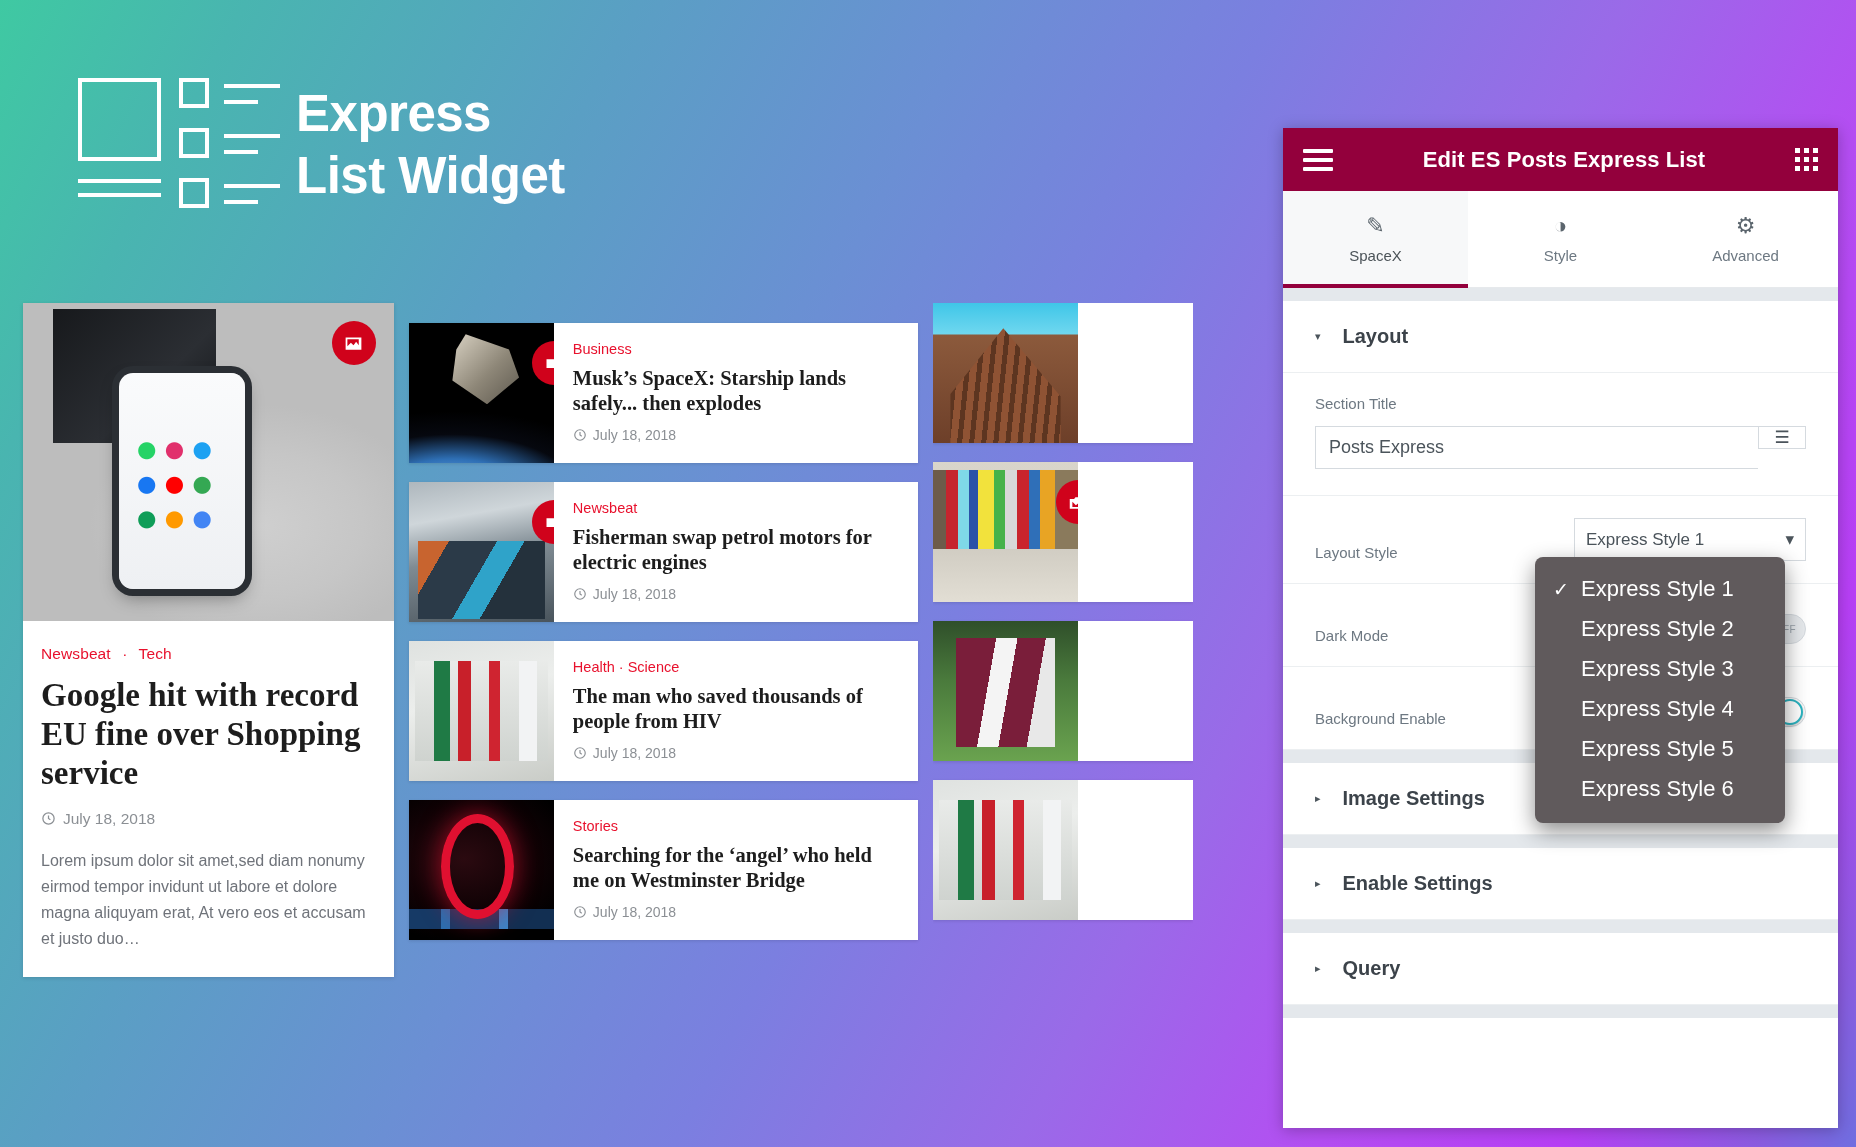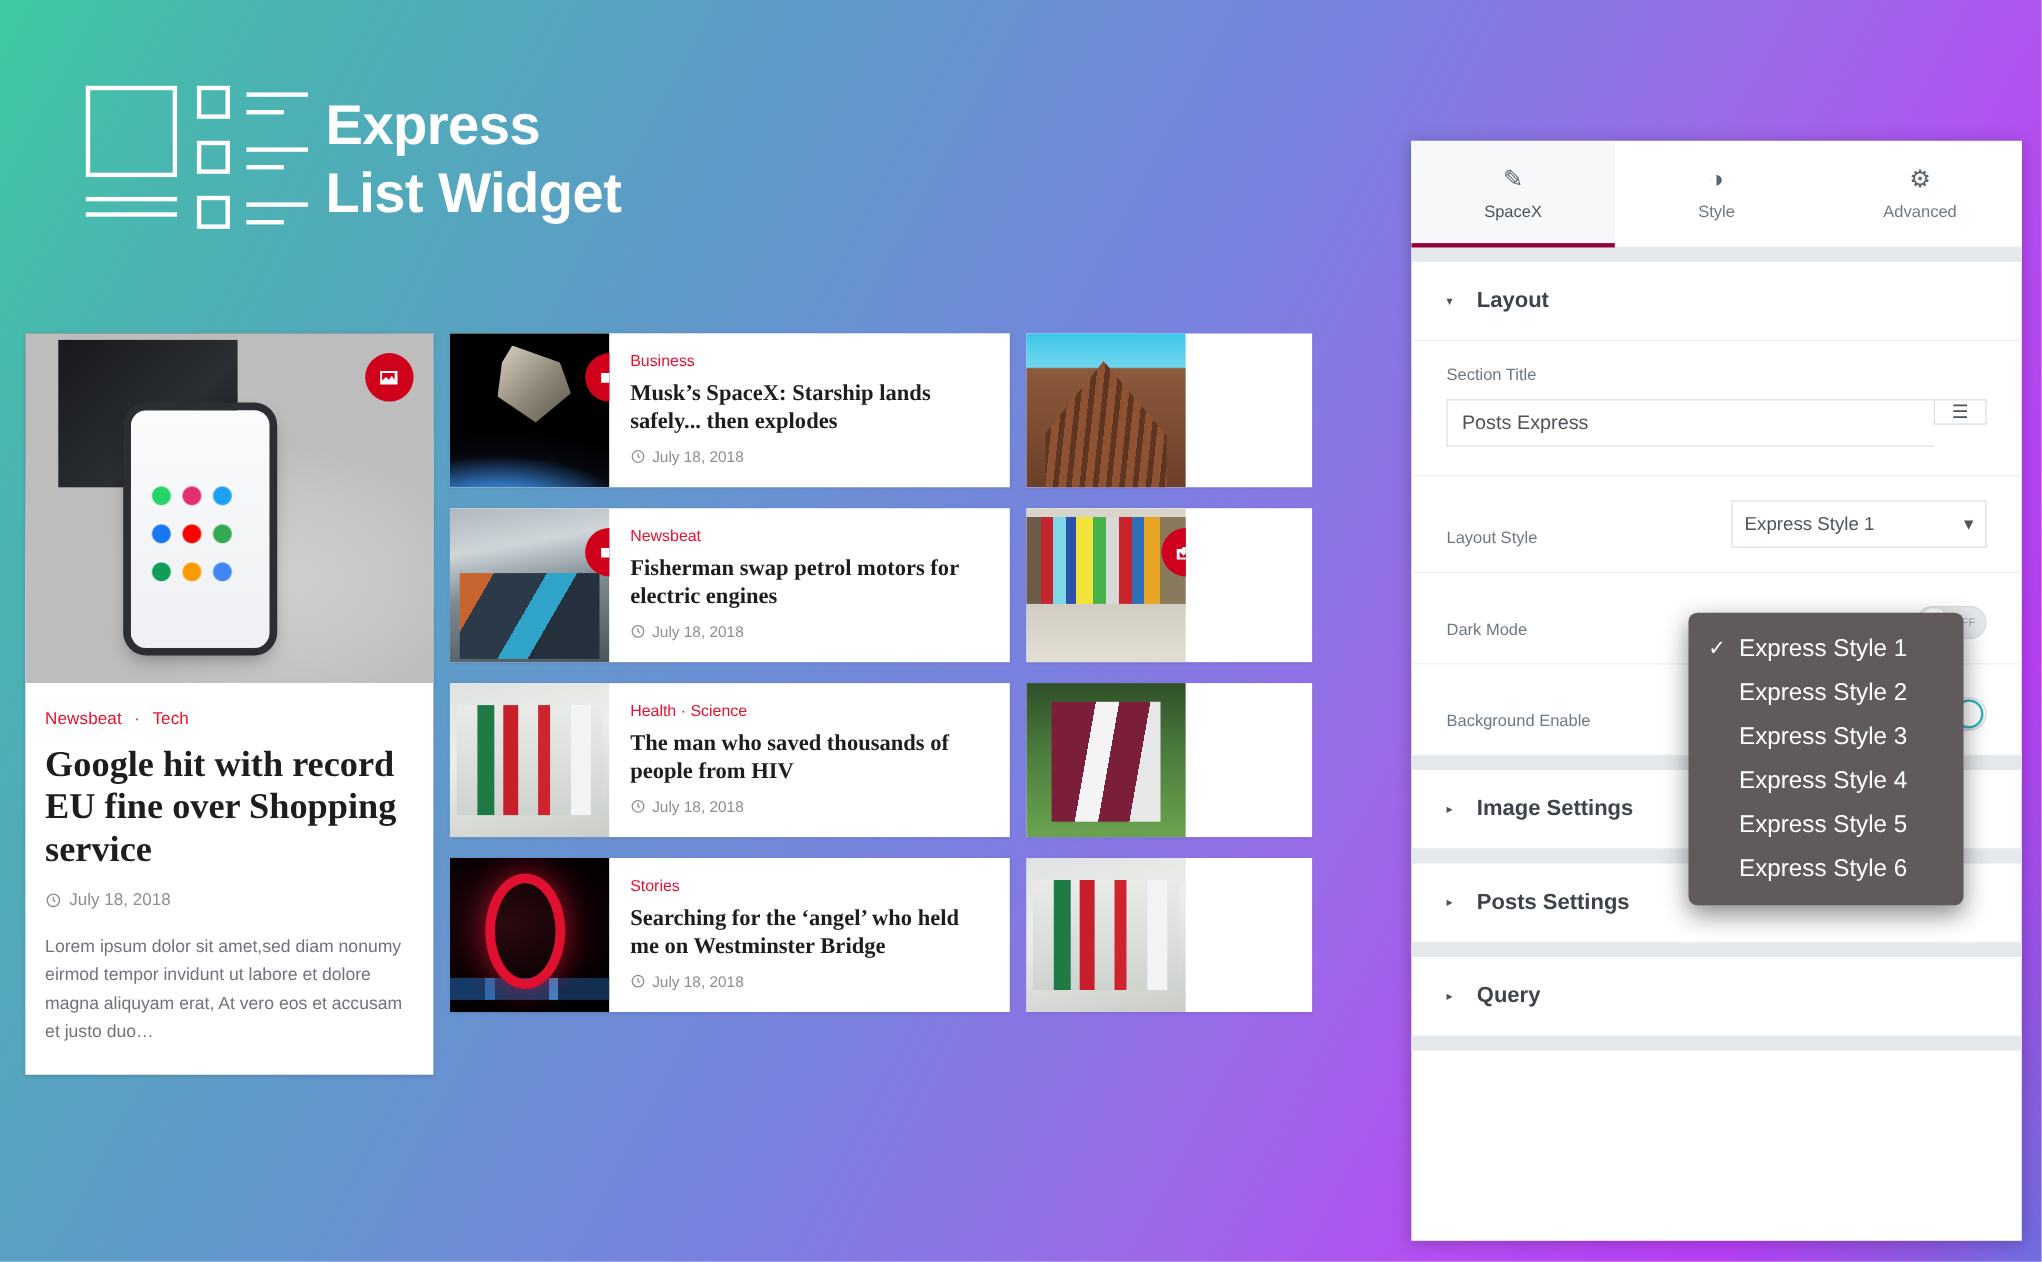--- a/index.html
+++ b/index.html
@@ -15,21 +15,21 @@
   .brand { position: absolute; left: 78px; top: 78px; display: flex; align-items: center; gap: 42px; }
   .brand-logo { width: 176px; height: 134px; position: relative; }
   .bl-bigsq { position: absolute; left: 0; top: 0; width: 83px; height: 83px; border: 4px solid #fff; }
   .bl-line { position: absolute; background: #fff; height: 4px; }
   .bl-sm { position: absolute; border: 4px solid #fff; width: 30px; height: 30px; }
   .brand-title { color: #fff; font-size: 51px; font-weight: bold; line-height: 1.22; letter-spacing: -0.5px; }
 
   
   .showcase { position: absolute; left: 23px; top: 303px; width: 1170px; display: flex; gap: 15px; }
   .col-a { width: 378px; }
-  .col-b { width: 519px; display: flex; flex-direction: column; gap: 19px; }
+  .col-b { width: 519px; display: flex; flex-direction: column; gap: 19px; margin-top: 20px; }
   .col-c { width: 265px; display: flex; flex-direction: column; gap: 19px; overflow: hidden; }
 
   .feat-card { background: #fff; box-shadow: 0 1px 4px rgba(0,0,0,.14); }
   .feat-img { height: 318px; position: relative; overflow: hidden; }
   .feat-body { padding: 24px 18px 26px; }
   .cats { font-size: 15.5px; color: #e8112d; margin-bottom: 13px; letter-spacing: .1px; }
   .cats .dot { color: #e8112d; margin: 0 7px; }
   .feat-title {
     font-family: "Liberation Serif", serif; font-weight: bold;
     font-size: 33px; line-height: 1.18; color: #1d1d1d; margin-bottom: 17px;
@@ -342,20 +342,39 @@
           <div class="ph ph-med"></div>
         </div>
       <div class="c-body"></div>
     </div>
   </div>
 
 </div>
 
 <div class="panel">
 
+  <div class="panel-head">
+    <div class="hamburger">
+        <i></i>
+        <i></i>
+        <i></i>
+      </div>
+    <div class="ptitle">Edit ES Posts Express List</div>
+    <div class="grid-ico">
+      <i></i>
+        <i></i>
+        <i></i>
+        <i></i>
+        <i></i>
+        <i></i>
+        <i></i>
+        <i></i>
+        <i></i>
+    </div>
+  </div>
 
   <div class="tabs">
     <div class="tab active">
       <span class="ti">✎</span>
       <span>SpaceX</span>
     </div>
     <div class="tab">
       <span class="ti">◑</span>
       <span>Style</span>
     </div>
@@ -405,21 +424,21 @@
 
   <div class="sect-gap"></div>
   <div class="sect-head">
     <span class="caret">▸</span>
     <span class="sname">Image Settings</span>
   </div>
 
   <div class="sect-gap"></div>
   <div class="sect-head">
     <span class="caret">▸</span>
-    <span class="sname">Posts Settings</span>
+    <span class="sname">Enable Settings</span>
   </div>
 
   <div class="sect-gap"></div>
   <div class="sect-head">
     <span class="caret">▸</span>
     <span class="sname">Query</span>
   </div>
 
   <div class="sect-gap"></div>
 </div>

